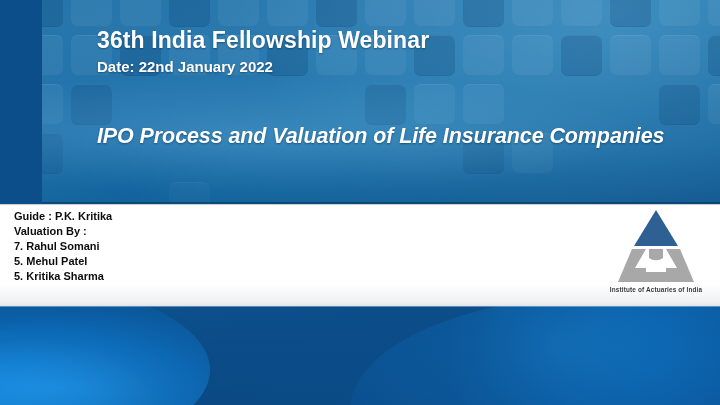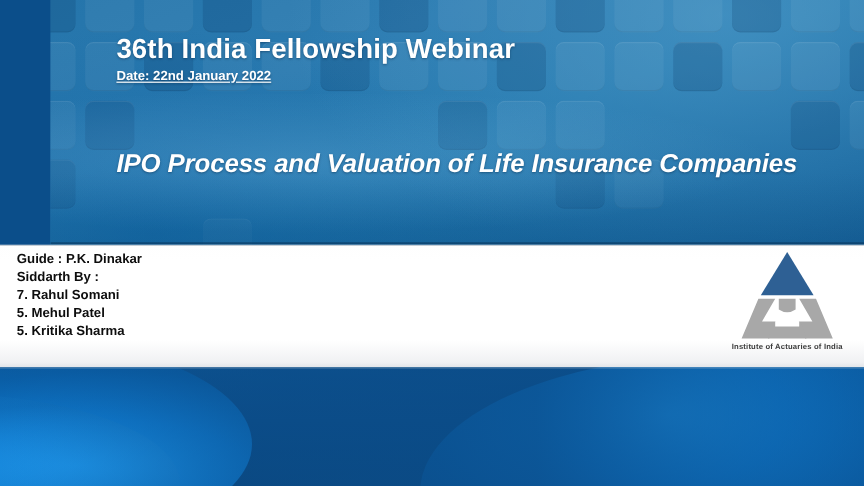--- a/index.html
+++ b/index.html
@@ -79,26 +79,25 @@
     font-size: 23px;
     font-weight: bold;
     color: #ffffff;
     letter-spacing: 0.1px;
     text-shadow: 0 1px 2px rgba(0,30,60,0.45);
     white-space: nowrap;
   }
   .hdr-date {
     position: absolute;
     left: 55px; top: 58px;
-    font-size: 11px;
+    font-size: 15px;
     font-weight: bold;
     color: #ffffff;
     text-shadow: 0 1px 2px rgba(0,30,60,0.45);
     white-space: nowrap;
-    text-decoration: underline;
   }
   .hdr-subject {
     position: absolute;
     left: 55px; top: 124px;
     font-size: 21.5px;
     font-weight: bold;
     color: #ffffff;
     letter-spacing: -0.1px;
     text-shadow: 0 1px 2px rgba(0,30,60,0.45);
     white-space: nowrap;
@@ -262,22 +261,22 @@
 
     <div class="hdr-subject">IPO Process and Valuation of Life Insurance Companies</div>
 
     <div class="header-edge"></div>
   </div>
 
   <div class="band">
     <div class="band-topline"></div>
 
     <div class="presenters" id="credits-list">
-        <div class="line">Guide : P.K. Dinakar</div>
-        <div class="line">Siddarth By :</div>
+        <div class="line">Guide : P.K. Kritika</div>
+        <div class="line">Valuation By :</div>
         <div class="line">7. Rahul Somani</div>
         <div class="line">5. Mehul Patel</div>
         <div class="line">5. Kritika Sharma</div>
       </div>
 
     <div class="logo">
       <div class="logo-mark">
         <svg viewBox="0 0 80 76" width="80" height="76" xmlns="http://www.w3.org/2000/svg">
 
           <polygon points="40,2 62,38 18,38" fill="#2e6094"></polygon>

